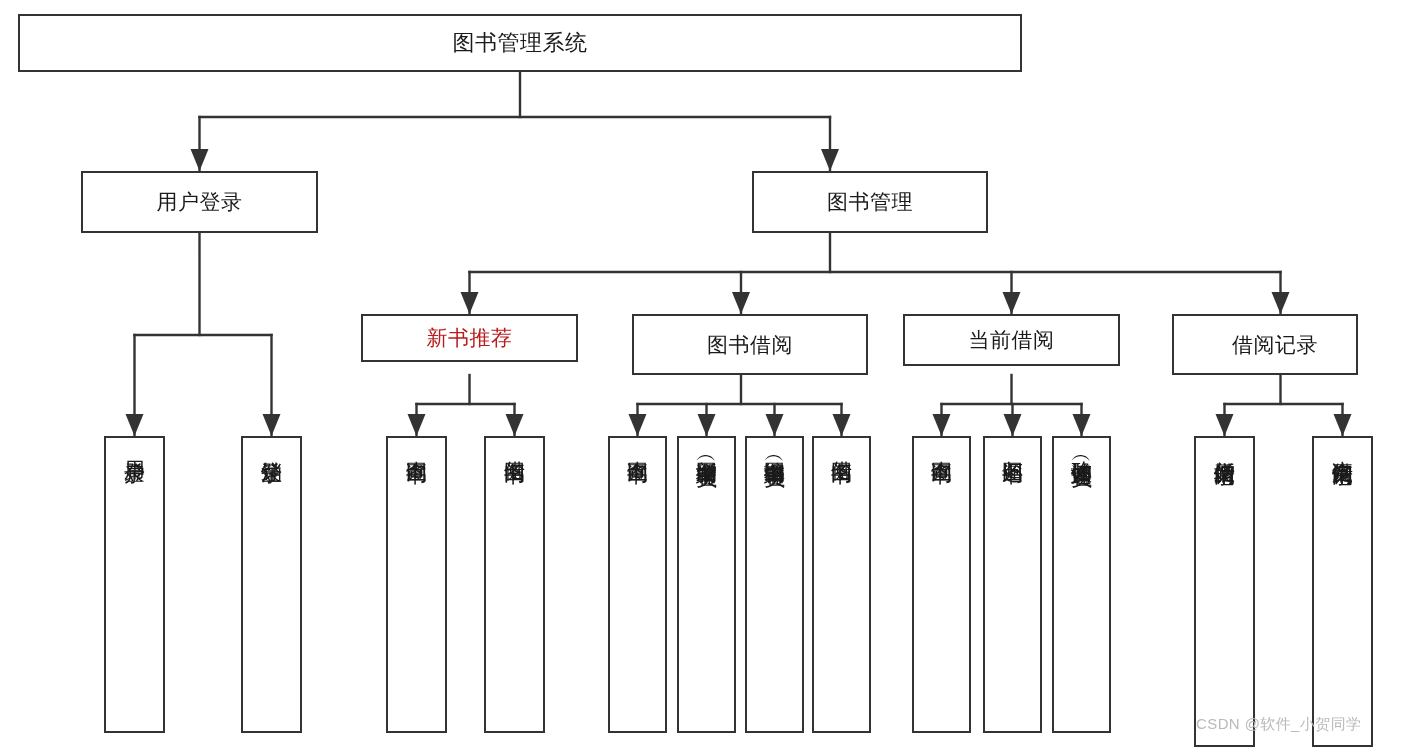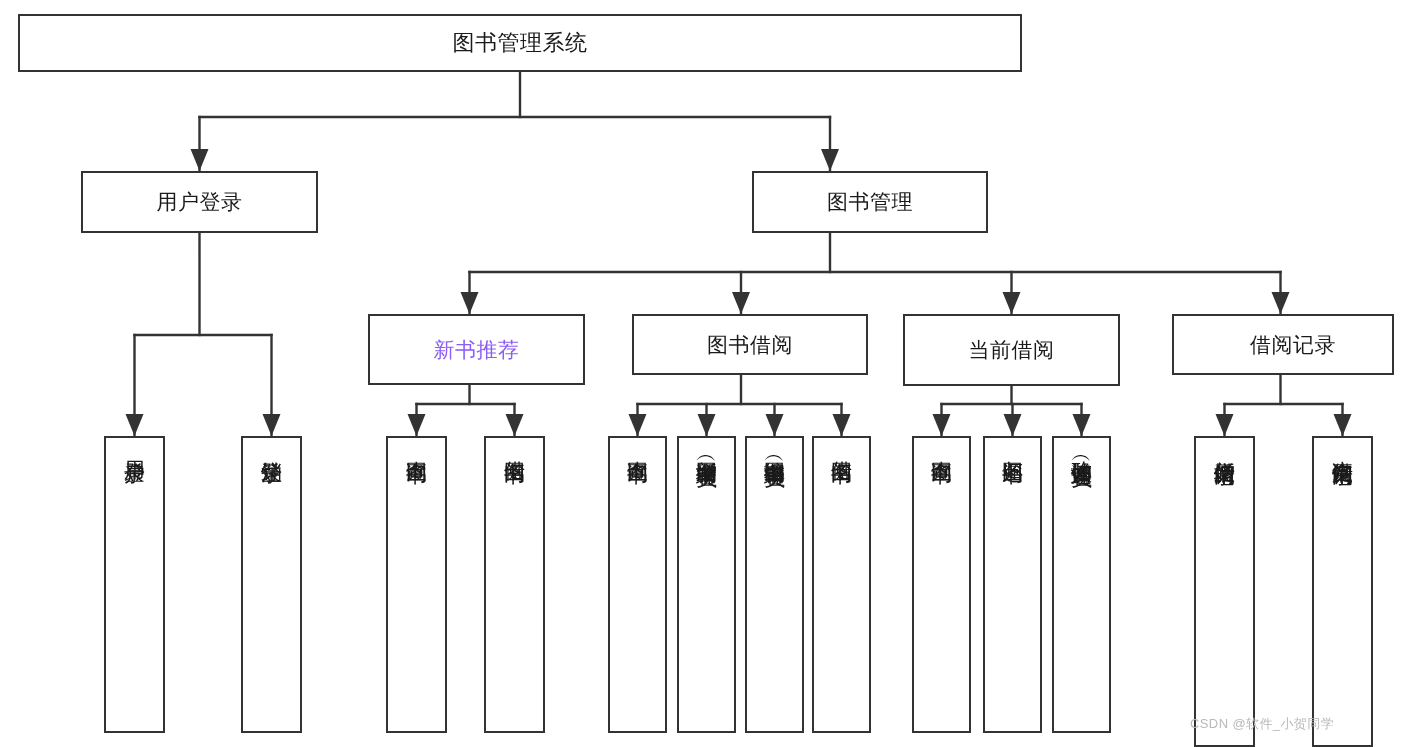--- a/index.html
+++ b/index.html
@@ -53,25 +53,26 @@
   .node.vertical .label {
     writing-mode: vertical-rl;
     text-orientation: upright;
     font-size: 21px;
     line-height: 1.05;
     letter-spacing: 1px;
   }
   .node.root .label { font-size: 22px; }
   .watermark {
     position: absolute;
-    font-size: 13px;
+    font-size: 15px;
     color: #b9b9b9;
     white-space: nowrap;
     letter-spacing: 0.4px;
     pointer-events: none;
+    margin-left: 6px;
   }
 </style>
 </head>
 <body>
 
 <div id="canvas">
   <svg id="wires" viewBox="0 0 1405 747" xmlns="http://www.w3.org/2000/svg" aria-hidden="true">
       <line x1="520" y1="72" x2="520" y2="117" stroke="#333333" stroke-width="2.4" stroke-linecap="square"></line>
       <line x1="199.5" y1="117" x2="830" y2="117" stroke="#333333" stroke-width="2.4" stroke-linecap="square"></line>
       <line x1="199.5" y1="117" x2="199.5" y2="170" stroke="#333333" stroke-width="2.4" stroke-linecap="square"></line>
@@ -128,30 +129,30 @@
   <div id="nodes">
       <div class="node horizontal root" style="left: 18px; top: 14px; width: 1004px; height: 58px; border-color: rgb(51, 51, 51); color: rgb(26, 26, 26);">
         <span class="label">图书管理系统</span>
       </div>
       <div class="node horizontal" style="left: 81px; top: 171px; width: 237px; height: 62px; border-color: rgb(51, 51, 51); color: rgb(26, 26, 26);">
         <span class="label">用户登录</span>
       </div>
       <div class="node horizontal" style="left: 712px; top: 171px; width: 236px; height: 62px; border-color: rgb(51, 51, 51); color: rgb(26, 26, 26); margin-left: 40px;">
         <span class="label">图书管理</span>
       </div>
-      <div class="node horizontal" style="left: 361px; top: 314px; width: 217px; height: 71px; border-color: rgb(51, 51, 51); color: #8b5cf6; margin-left: 7px;">
+      <div class="node horizontal" style="left: 361px; top: 314px; width: 217px; height: 48px; border-color: rgb(51, 51, 51); color: #b91c1c;">
         <span class="label">新书推荐</span>
       </div>
       <div class="node horizontal" style="left: 632px; top: 314px; width: 236px; height: 61px; border-color: rgb(51, 51, 51); color: rgb(26, 26, 26);">
         <span class="label">图书借阅</span>
       </div>
-      <div class="node horizontal" style="left: 903px; top: 314px; width: 217px; height: 72px; border-color: rgb(51, 51, 51); color: rgb(26, 26, 26);">
+      <div class="node horizontal" style="left: 903px; top: 314px; width: 217px; height: 52px; border-color: rgb(51, 51, 51); color: rgb(26, 26, 26);">
         <span class="label">当前借阅</span>
       </div>
-      <div class="node horizontal" style="left: 1172px; top: 314px; width: 222px; height: 61px; border-color: rgb(51, 51, 51); color: rgb(26, 26, 26); padding-left: 20px;">
+      <div class="node horizontal" style="left: 1172px; top: 314px; width: 186px; height: 61px; border-color: rgb(51, 51, 51); color: rgb(26, 26, 26); padding-left: 20px;">
         <span class="label">借阅记录</span>
       </div>
       <div class="node vertical" style="left: 104px; top: 436px; width: 61px; height: 297px; border-color: rgb(51, 51, 51); color: rgb(26, 26, 26);">
         <span class="label">用户登录</span>
       </div>
       <div class="node vertical" style="left: 241px; top: 436px; width: 61px; height: 297px; border-color: rgb(51, 51, 51); color: rgb(26, 26, 26);">
         <span class="label">注销登录</span>
       </div>
       <div class="node vertical" style="left: 386px; top: 436px; width: 61px; height: 297px; border-color: rgb(51, 51, 51); color: rgb(26, 26, 26);">
         <span class="label">查询图书</span>

